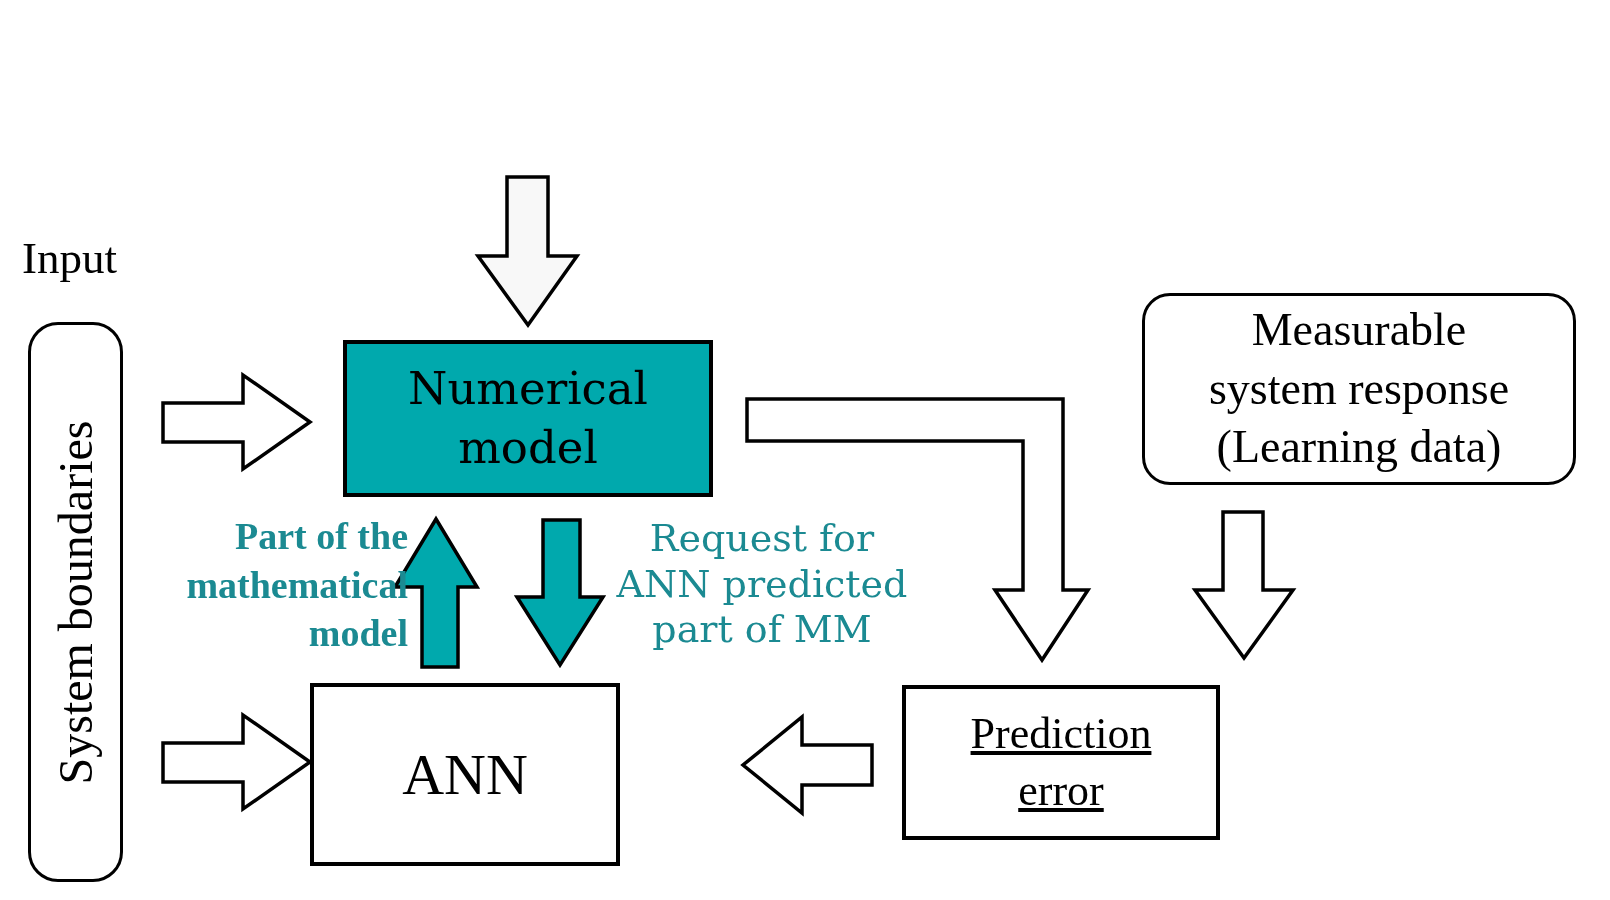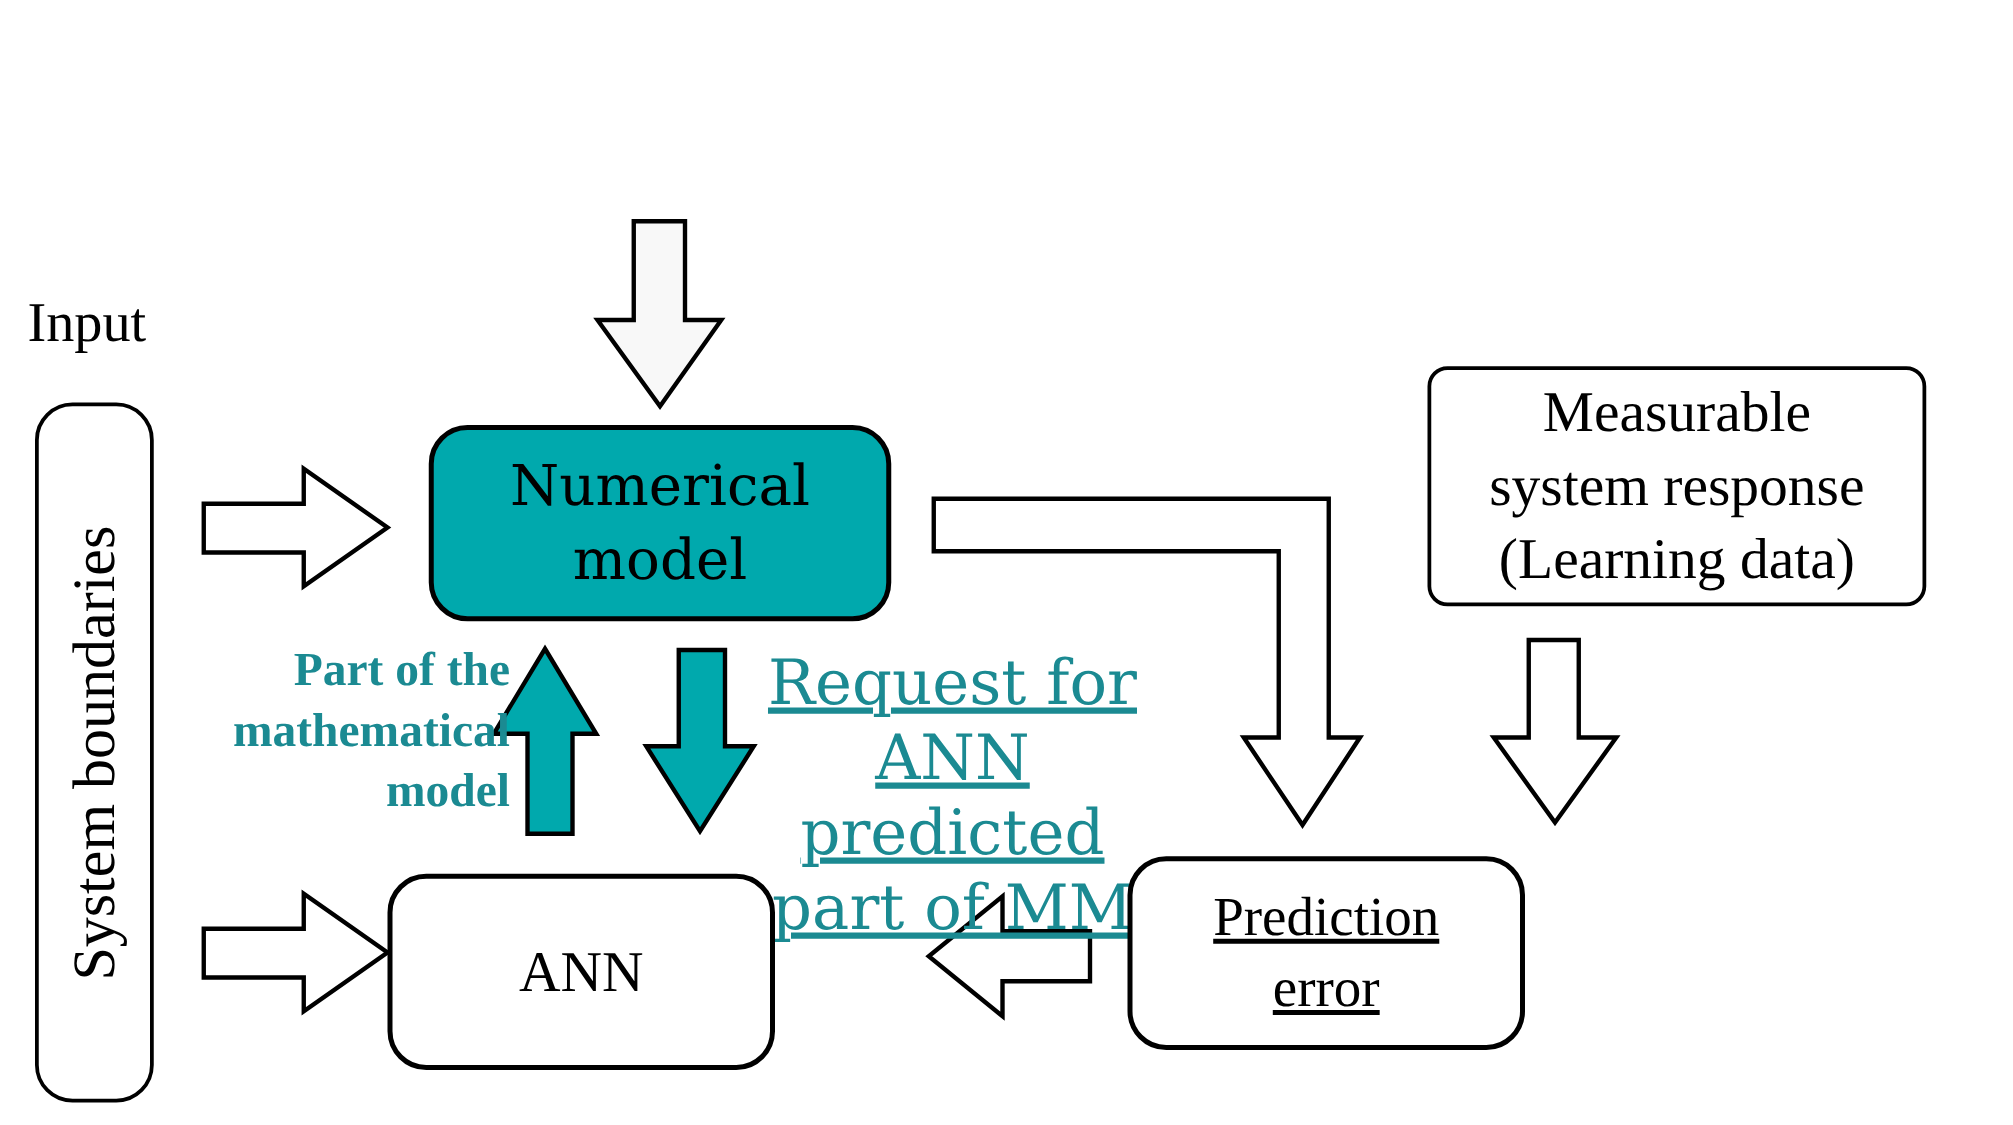--- a/index.html
+++ b/index.html
@@ -13,46 +13,46 @@
   #canvas{
     position:relative;width:1610px;height:900px;background:var(--paper);
     font-family:"Liberation Serif",serif;color:#000;overflow:hidden;
   }
   #arrow-layer{position:absolute;left:0;top:0;width:1610px;height:900px;}
   .arrow-outline{fill:#ffffff;stroke:var(--ink);stroke-width:3.5;stroke-linejoin:miter;}
   .arrow-gray{fill:var(--top-arrow-fill);stroke:var(--ink);stroke-width:3.5;stroke-linejoin:miter;}
   .arrow-teal{fill:var(--teal-fill);stroke:var(--ink);stroke-width:3.5;stroke-linejoin:miter;}
   .node{
     position:absolute;box-sizing:border-box;display:flex;align-items:center;justify-content:center;
-    text-align:center;white-space:pre-line;background:var(--paper);border-radius:31px;
+    text-align:center;white-space:pre-line;background:var(--paper);
   }
   .rounded{border:3px solid var(--ink);border-radius:26px;}
   .square{border:4px solid var(--ink);}
   .freelabel{
     position:absolute;box-sizing:border-box;text-align:center;white-space:pre-line;background:transparent;
   }
   #box-params{left:272px;top:23px;width:488px;height:132px;font-size:46px;line-height:1.22;}
   #label-input{left:22px;top:236px;font-size:45px;line-height:1;}
   #box-boundaries{left:28px;top:322px;width:95px;height:560px;border-radius:30px;}
   #box-boundaries .vtext{transform:rotate(-90deg);white-space:nowrap;font-size:48px;}
   #box-numerical{
     left:343px;top:340px;width:370px;height:157px;background:var(--teal-fill);
     font-family:"DejaVu Serif",serif;font-size:45px;line-height:1.3;
   }
   #label-model-prediction{left:713px;top:266px;width:380px;font-size:47px;line-height:1.2;}
-  #box-response{left:1142px;top:293px;width:399px;height:192px;border-radius:16px;font-size:46px;line-height:1.28;}
+  #box-response{left:1142px;top:293px;width:434px;height:192px;border-radius:28px;font-size:46px;line-height:1.28;}
   #label-part-mm{
     left:118px;top:512px;width:290px;font-size:38px;font-weight:bold;
     color:var(--teal-text);line-height:1.28;text-align:right;
   }
   #label-request{
-    left:612px;top:516px;width:300px;font-family:"DejaVu Serif",serif;font-size:50px;
-    color:var(--teal-text);line-height:1.2;text-decoration:underline;
+    left:612px;top:516px;width:300px;font-family:"DejaVu Serif",serif;font-size:38px;
+    color:var(--teal-text);line-height:1.2;
   }
-  #box-ann{left:310px;top:683px;width:310px;height:157px;font-size:46px;margin-top:16px;}
+  #box-ann{left:310px;top:683px;width:310px;height:183px;font-size:58px;}
   #box-prediction-error{left:902px;top:685px;width:318px;height:155px;font-size:44px;line-height:1.28;text-decoration:underline;}
 </style>
 </head>
 <body>
 
 <div id="canvas">
 
   <svg id="arrow-layer" viewBox="0 0 1610 900" xmlns="http://www.w3.org/2000/svg">
     <polygon class="arrow-gray" points="507,177 548,177 548,256 577,256 528,325 478,256 507,256"></polygon>
     <polygon class="arrow-outline" points="163,403 243,403 243,375 310,422 243,469 243,442 163,442"></polygon>

